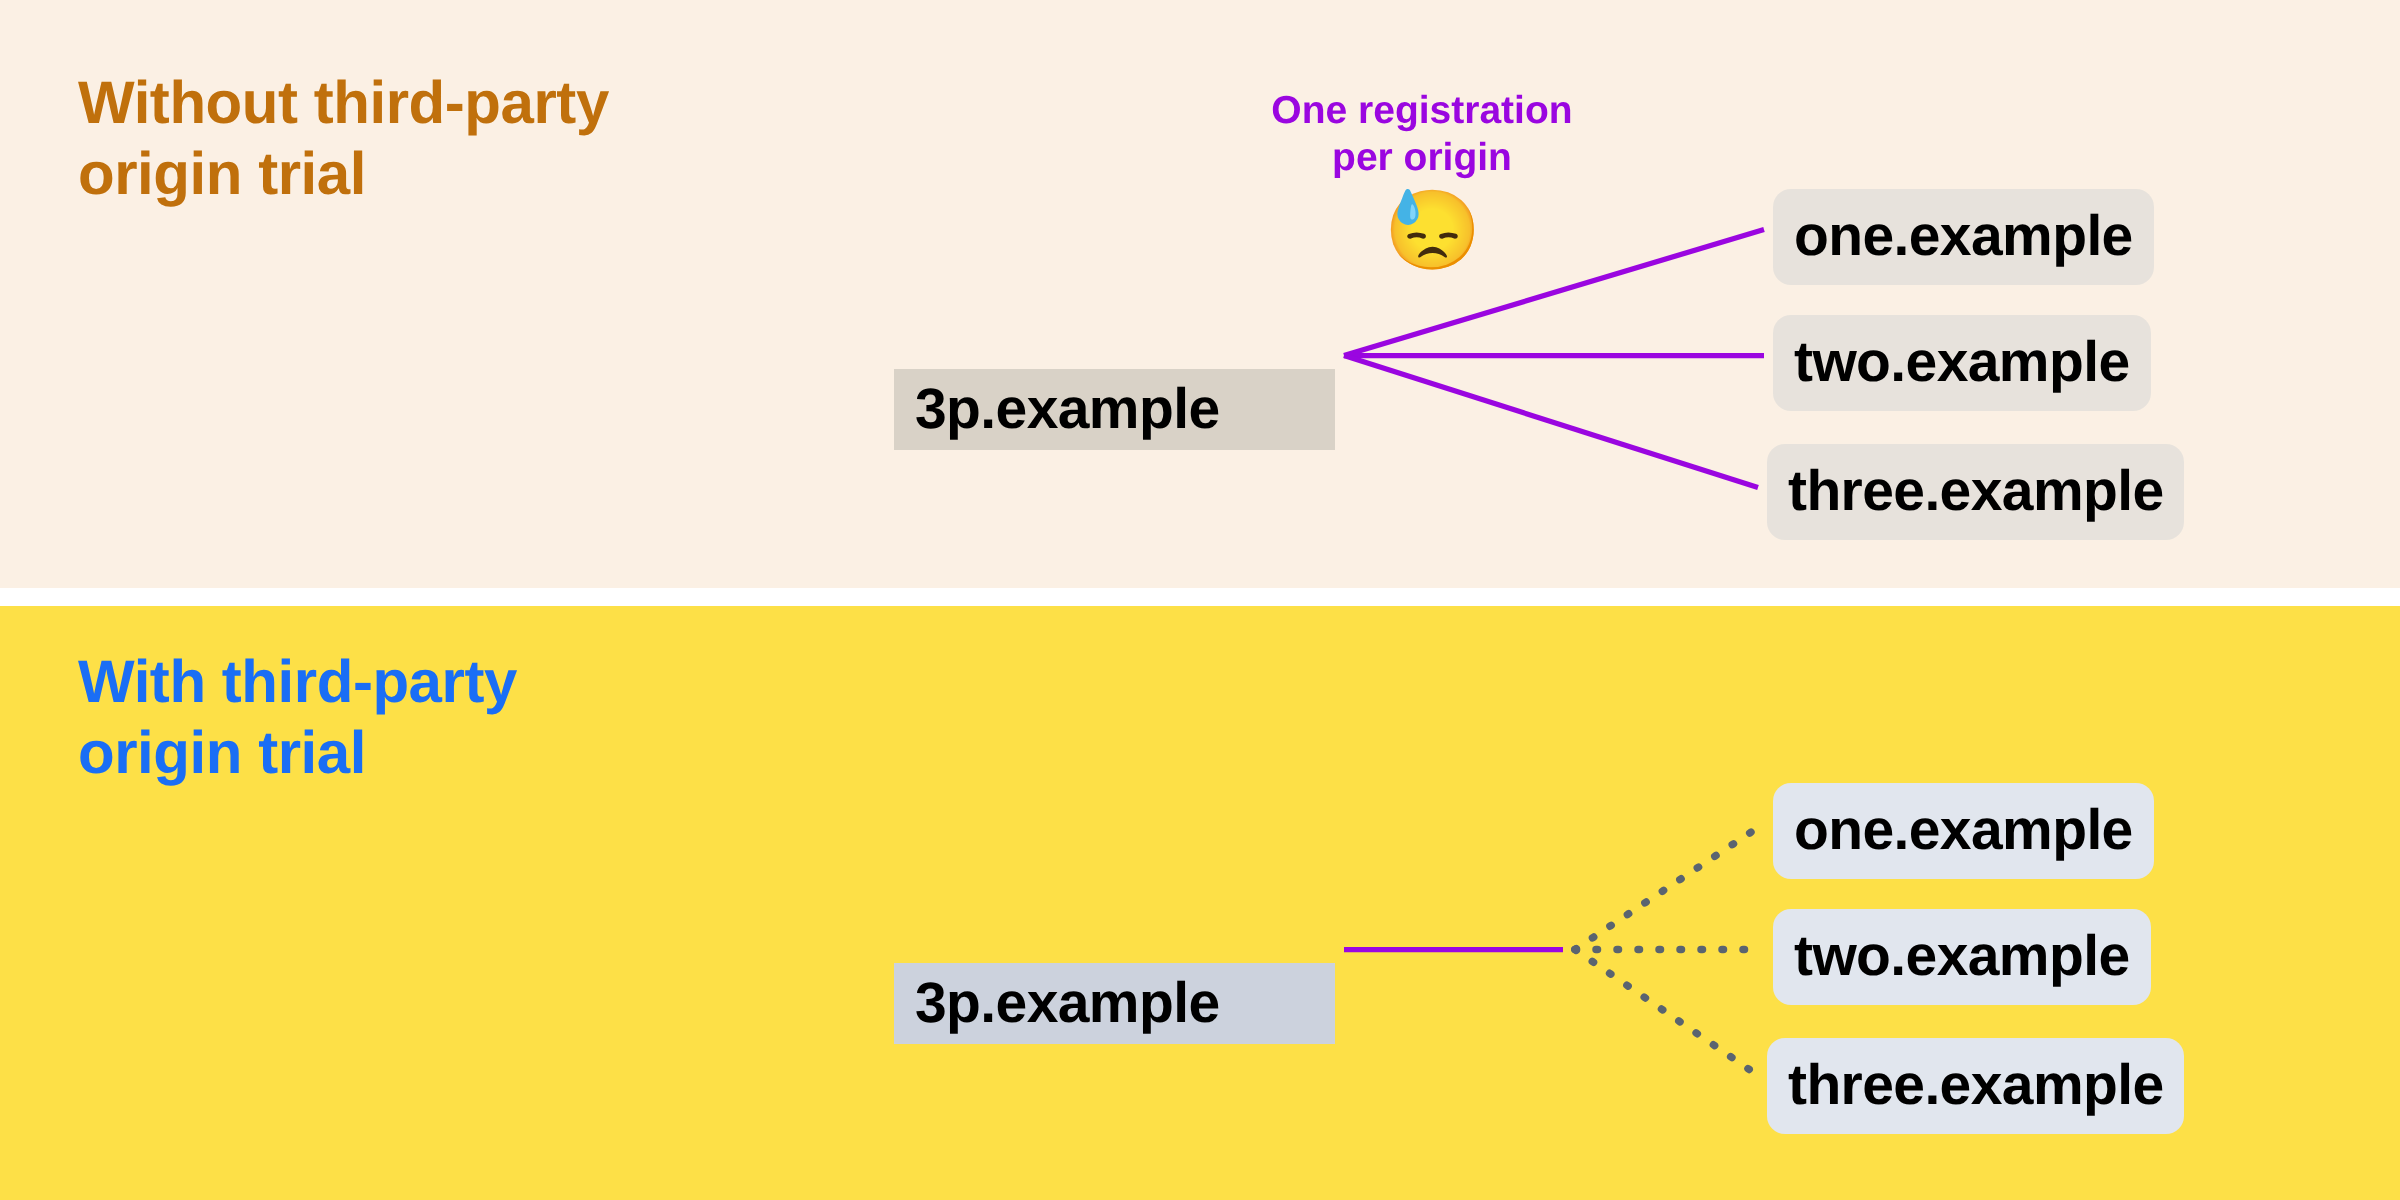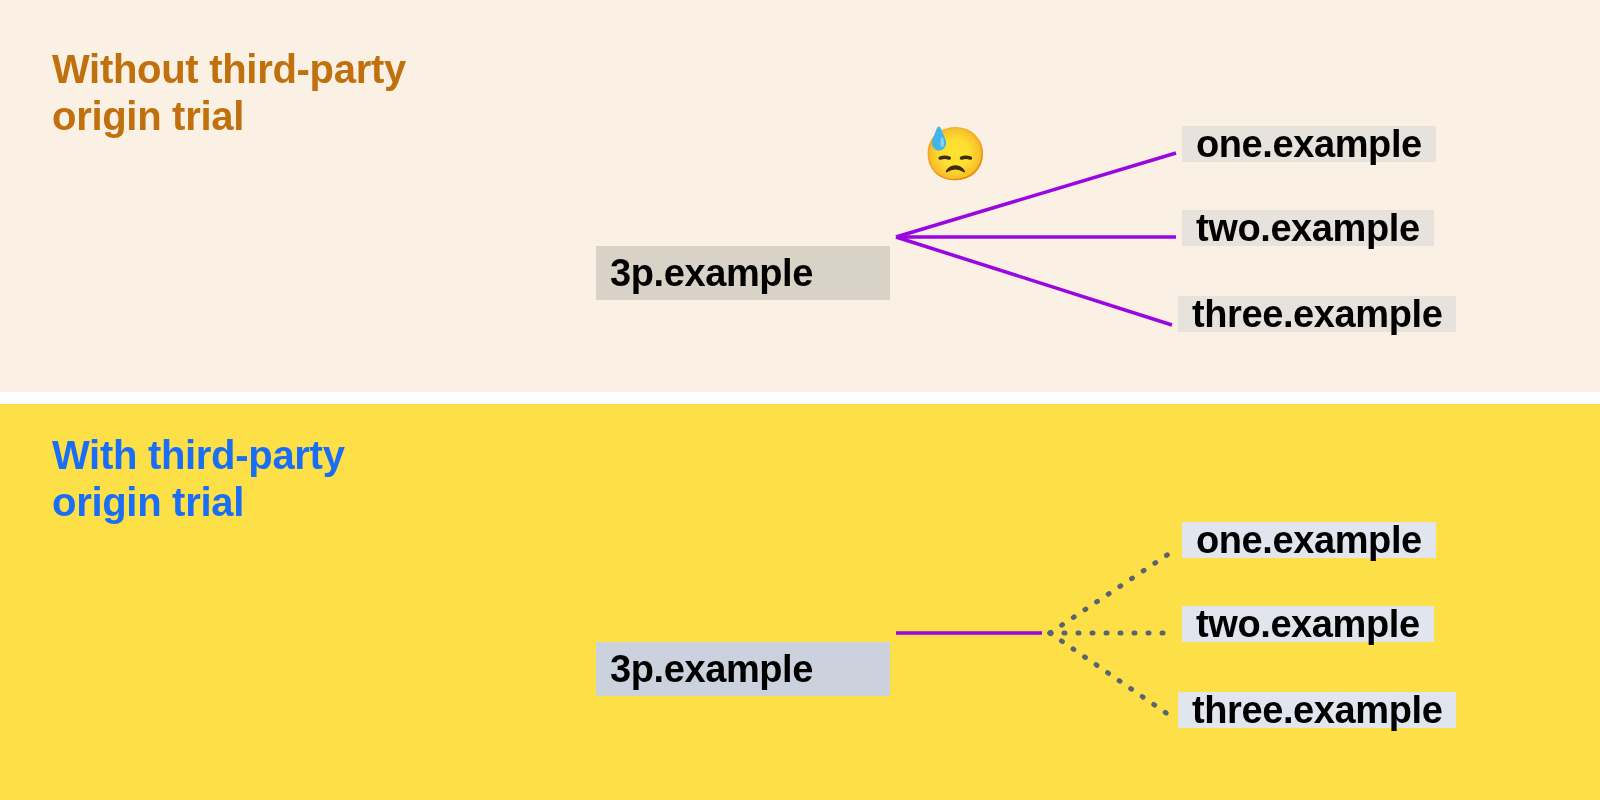--- a/index.html
+++ b/index.html
@@ -89,21 +89,21 @@
     font-weight: bold;
     color: #000000;
     display: flex;
     align-items: center;
     padding: 0 14px;
     box-sizing: border-box;
     white-space: nowrap;
     letter-spacing: -0.4px;
   }
   .origin-box.source { height: 54px; margin-top: 36px; }
-  .origin-box.target { height: 36px; }
+  .origin-box.target { height: 64px; border-radius: 12px; }
 
   
   #panel-without .origin-box.source { background: #d9d2c7; }
   #panel-without .origin-box.target { background: #e7e2dc; }
 
   
   #panel-with .origin-box.source { background: #ccd2dd; }
   #panel-with .origin-box.target { background: #e1e6ee; }
 
   
@@ -129,20 +129,22 @@
   }
 </style>
 </head>
 <body>
 
 <section class="panel" id="panel-without">
 
   <h2 class="panel-heading" id="heading-without">Without third-party
 origin trial</h2>
 
+  <div class="annotation" id="annotation-without">One registration
+per origin</div>
 
   <div class="mood-emoji" id="emoji-without">😓</div>
 
   <svg class="connectors" id="connectors-without" viewBox="0 0 1600 392" preserveAspectRatio="none">
     <line x1="896" y1="237" x2="1176" y2="153" stroke="#9a06e0" stroke-width="3.5"></line>
     <line x1="896" y1="237" x2="1176" y2="237" stroke="#9a06e0" stroke-width="3.5"></line>
     <line x1="896" y1="237" x2="1172" y2="325" stroke="#9a06e0" stroke-width="3.5"></line>
   </svg>
 
   <div class="origin-box source" id="box-3p-without">3p.example</div>

